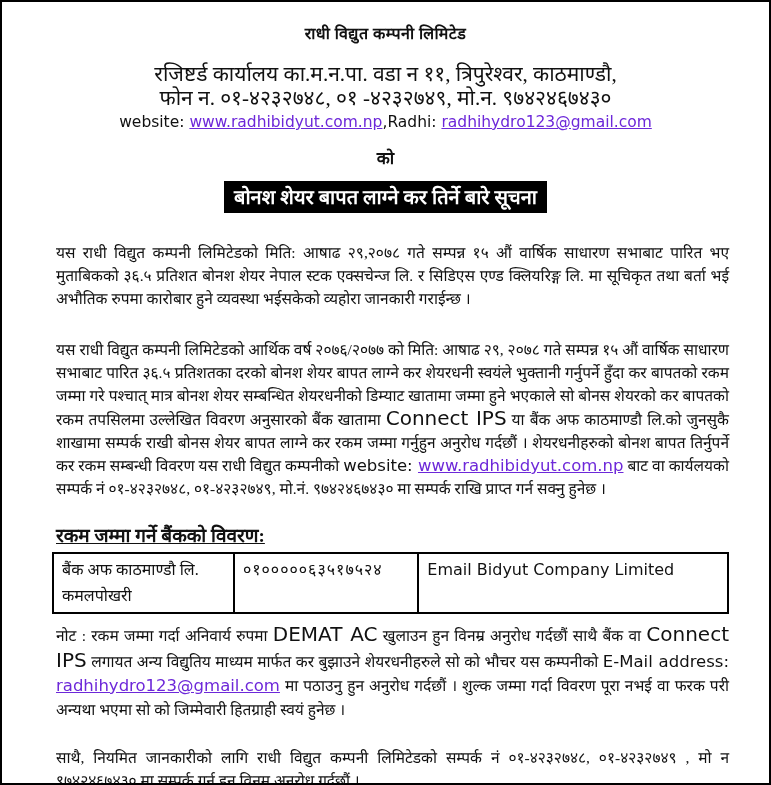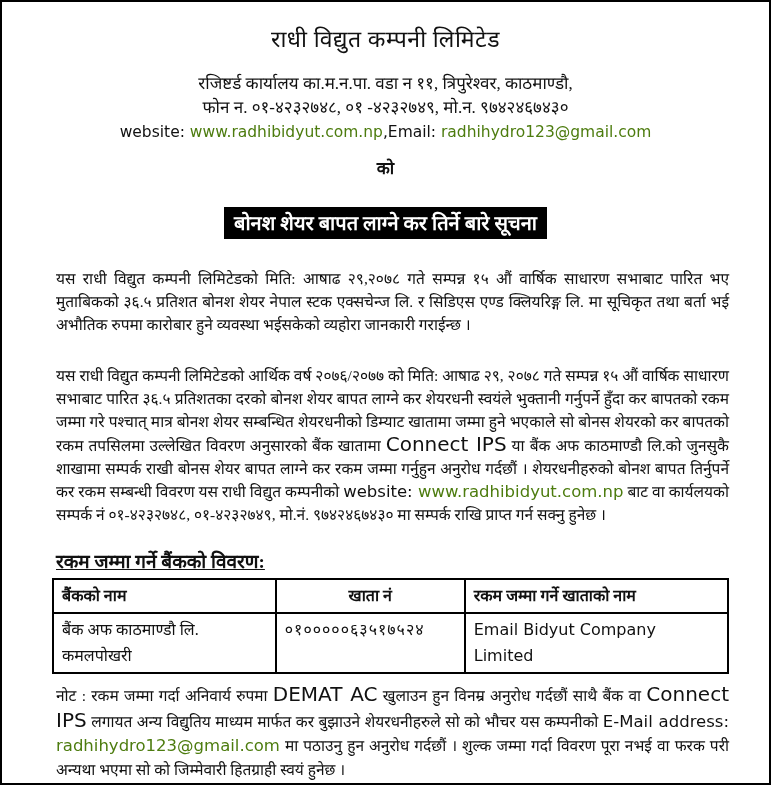--- a/index.html
+++ b/index.html
@@ -11,33 +11,33 @@
   }
   .page {
     width: 771px; height: 785px;
     border: 2px solid #000000;
     background: #ffffff;
     padding-top: 20px;
     overflow: hidden;
   }
   .header { text-align: center; }
   .company-name {
-    font-size: 23px; font-weight: normal; letter-spacing: 0.5px;
+    font-size: 16px; font-weight: bold; letter-spacing: 0.5px;
     margin-bottom: 18px;
   }
-  .addr-line { font-size: 17px; line-height: 24px; }
+  .addr-line { font-size: 21px; line-height: 24px; }
   .web-line {
     font-family: "DejaVu Sans", "Liberation Sans", sans-serif;
     font-size: 15.5px; line-height: 24px;
   }
   a.doc-link, .doc-link {
-    color: #4d7c0f; cursor: pointer;
+    color: #6d28d9; text-decoration: underline; cursor: pointer;
   }
   .ko-line { font-size: 17px; font-weight: bold; margin-top: 12px; }
-  .banner-wrap { text-align: center; margin-top: 28px; }
+  .banner-wrap { text-align: center; margin-top: 12px; }
   .banner {
     display: inline-block; background: #000000; color: #ffffff;
     font-size: 20px; font-weight: bold; padding: 2px 10px 3px 10px;
   }
   .body-content { padding: 0 40px 0 54px; }
   .para {
     font-size: 15.5px; line-height: 23px; text-align: justify;
     margin-top: 28px;
   }
   .latin {
@@ -76,43 +76,38 @@
 </head>
 <body>
 
 <div class="page">
 
   <div class="header">
     <div class="company-name">राधी विद्युत कम्पनी लिमिटेड</div>
     <div class="addr-line">रजिष्टर्ड कार्यालय का.म.न.पा. वडा न ११, त्रिपुरेश्वर, काठमाण्डौ,</div>
     <div class="addr-line">फोन न. ०१-४२३२७४८, ०१ -४२३२७४९, मो.न. ९७४२४६७४३०</div>
     <div class="web-line">
-      <span>website: </span><a class="doc-link">www.radhibidyut.com.np</a><span>,Email: </span><a class="doc-link">radhihydro123@gmail.com</a>
+      <span>website: </span><a class="doc-link">www.radhibidyut.com.np</a><span>,Radhi: </span><a class="doc-link">radhihydro123@gmail.com</a>
     </div>
     <div class="ko-line">को</div>
     <div class="banner-wrap">
       <span class="banner">बोनश शेयर बापत लाग्ने कर तिर्ने बारे सूचना</span>
     </div>
   </div>
 
   <div class="body-content">
 
     <p class="para">यस राधी विद्युत कम्पनी लिमिटेडको मिति: आषाढ २९,२०७८ गते सम्पन्न १५ औं  वार्षिक साधारण सभाबाट पारित भए मुताबिकको ३६.५ प्रतिशत बोनश शेयर नेपाल स्टक एक्सचेन्ज लि. र सिडिएस एण्ड क्लियरिङ्ग लि. मा सूचिकृत तथा बर्ता भई अभौतिक रुपमा कारोबार हुने व्यवस्था भईसकेको व्यहोरा जानकारी गराईन्छ ।</p>
 
     <p class="para"><span>यस राधी विद्युत कम्पनी लिमिटेडको आर्थिक वर्ष २०७६/२०७७ को मिति: आषाढ २९, २०७८ गते सम्पन्न १५ औं वार्षिक साधारण सभाबाट पारित ३६.५ प्रतिशतका दरको बोनश शेयर बापत लाग्ने कर शेयरधनी स्वयंले भुक्तानी गर्नुपर्ने हुँदा कर बापतको रकम जम्मा गरे पश्चात् मात्र बोनश शेयर सम्बन्धित शेयरधनीको डिम्याट खातामा जम्मा हुने भएकाले सो बोनस शेयरको कर बापतको रकम तपसिलमा उल्लेखित विवरण अनुसारको बैंक खातामा </span><span class="latin">Connect IPS</span><span> या बैंक अफ काठमाण्डौ लि.को जुनसुकै शाखामा सम्पर्क राखी बोनस शेयर बापत लाग्ने कर रकम जम्मा गर्नुहुन अनुरोध गर्दछौं । शेयरधनीहरुको बोनश बापत तिर्नुपर्ने कर रकम सम्बन्धी विवरण यस राधी विद्युत कम्पनीको </span><span class="latin-big">website: </span><a class="doc-link latin-big">www.radhibidyut.com.np</a><span> बाट वा कार्यलयको सम्पर्क नं ०१-४२३२७४८, ०१-४२३२७४९, मो.नं. ९७४२४६७४३० मा सम्पर्क राखि प्राप्त गर्न सक्नु हुनेछ ।</span></p>
 
     <div class="table-heading">रकम जम्मा गर्ने बैंकको विवरण:</div>
 
     <table class="bank-table">
       <tbody>
-          <tr>
-        <th style="width:33%;">बैंकको नाम</th>
-        <th style="width:28%;" class="center">खाता नं</th>
-        <th style="width:39%;">रकम जम्मा गर्ने खाताको नाम</th>
-      </tr>
       <tr>
         <td class="cell-bank">
           <div>बैंक अफ काठमाण्डौ लि.</div>
           <div>कमलपोखरी</div>
         </td>
         <td class="cell-account">०१०००००६३५१७५२४</td>
         <td class="cell-account-name">Email Bidyut Company Limited</td>
       </tr>
     </tbody>
       </table>

